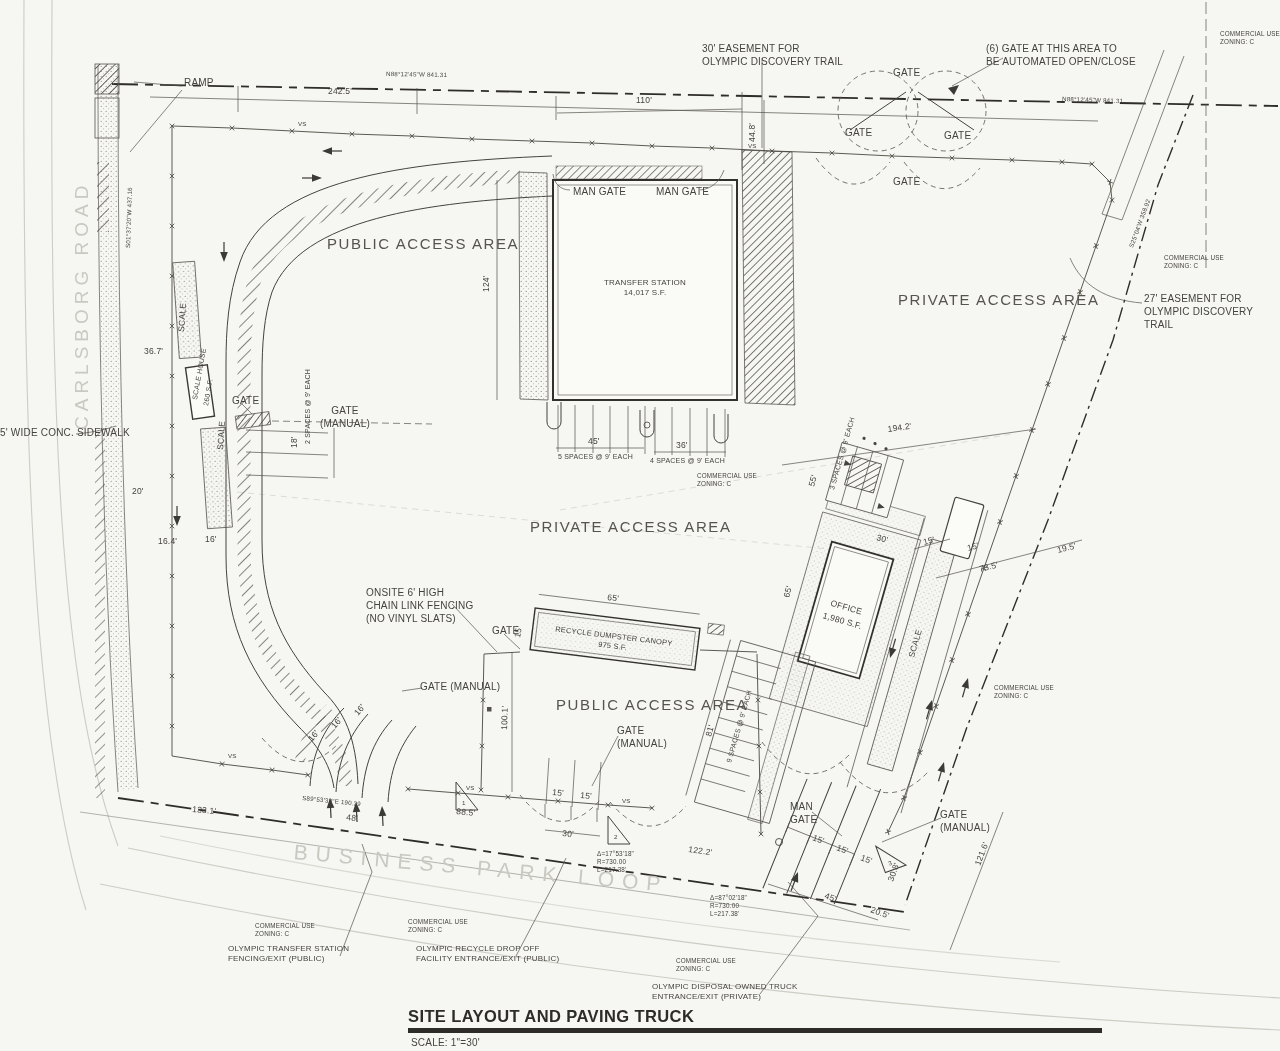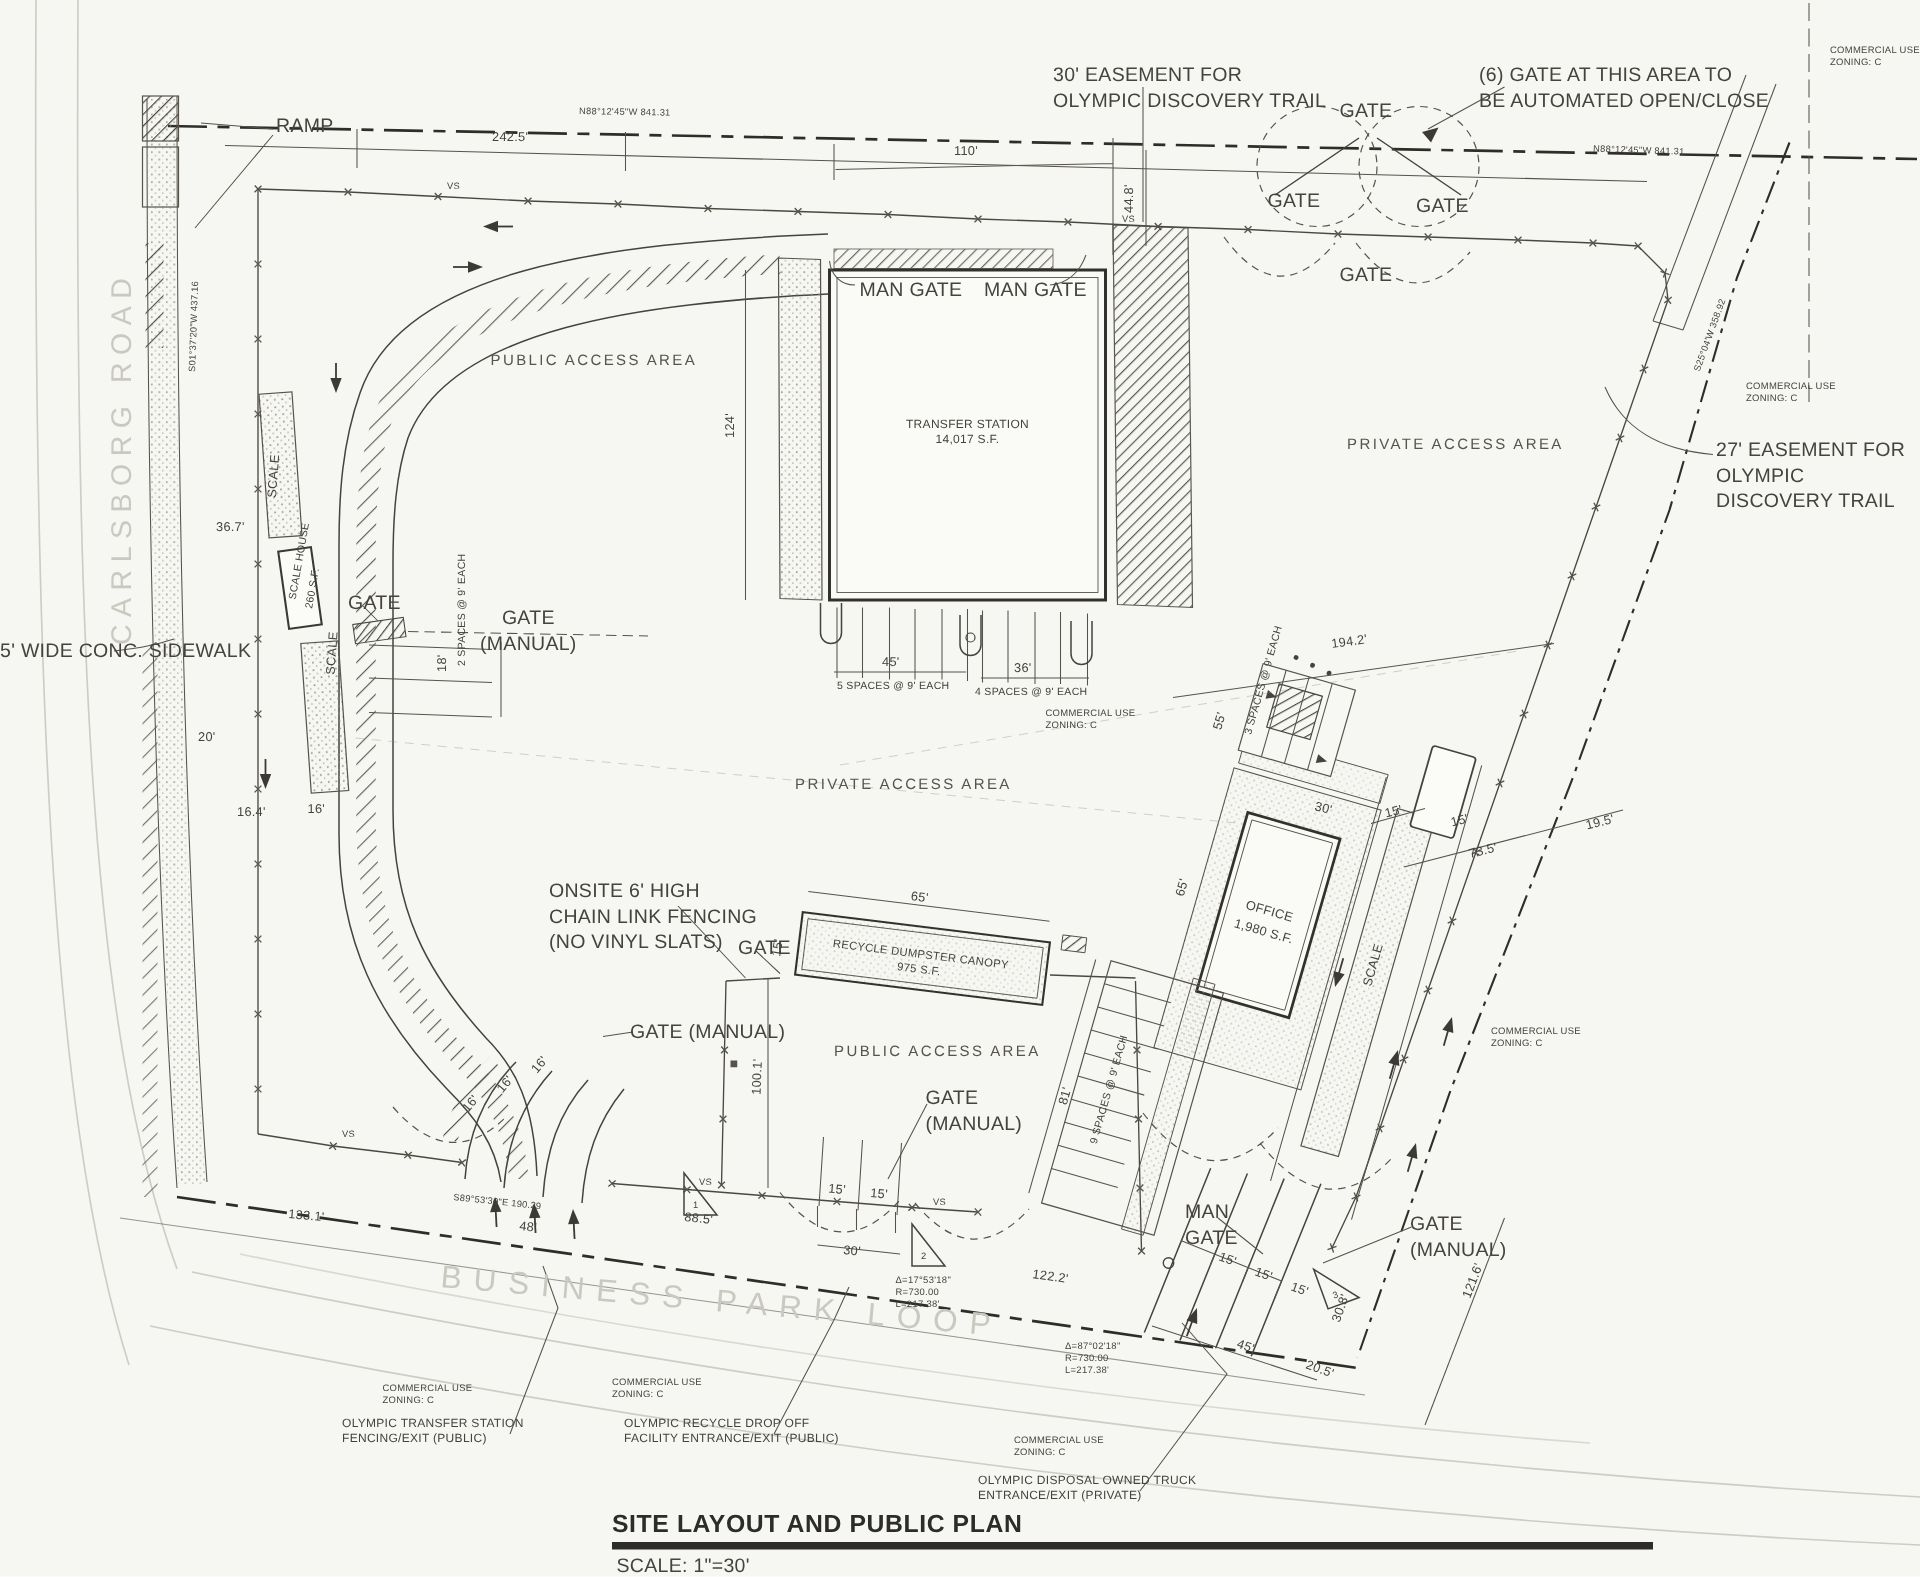--- a/index.html
+++ b/index.html
@@ -2,23 +2,23 @@
 <html><head>
 <meta charset="utf-8">
 <style>
   html,body{margin:0;padding:0;background:#fff;}
   .sheet{position:relative;width:1280px;height:1051px;background:#f6f6f2;overflow:hidden;
          font-family:"Liberation Sans",sans-serif;}
   svg{position:absolute;inset:0;}
   .labels{position:absolute;inset:0;pointer-events:none;}
   .lbl{position:absolute;font:8px/1.3 "Liberation Sans",sans-serif;color:#45433d;
        letter-spacing:.2px;white-space:pre-line;transform-origin:0 0;}
-  .sm{font-size:13px}
+  .sm{font-size:10px}
   .tiny{font-size:6.3px;line-height:1.25}
-  .area{font-size:10px;letter-spacing:1.6px;color:#56544d}
+  .area{font-size:15px;letter-spacing:1.6px;color:#56544d}
   .ctr{text-align:center}
   .faint{color:#c9c9c1}
   .title{font-size:16.5px;font-weight:bold;letter-spacing:.4px;color:#2e2c28;white-space:nowrap}
   .bar{position:absolute;background:#2e2c28;height:4.5px}
   
   text{font-family:"Liberation Sans",sans-serif;font-size:8.5px;fill:#45433d;letter-spacing:.2px}
   .t7{font-size:7px}
   .t6{font-size:6.2px}
   .ln{stroke:#45433d;stroke-width:1;fill:none}
   .thin{stroke:#55534b;stroke-width:.7;fill:none}
@@ -375,18 +375,18 @@
 R=730.00
 L=217.38'</span>
 
   <span class="lbl" style="left:228px;top:944px">OLYMPIC TRANSFER STATION
 FENCING/EXIT (PUBLIC)</span>
   <span class="lbl" style="left:416px;top:944px">OLYMPIC RECYCLE DROP OFF
 FACILITY ENTRANCE/EXIT (PUBLIC)</span>
   <span class="lbl" style="left:652px;top:982px">OLYMPIC DISPOSAL OWNED TRUCK
 ENTRANCE/EXIT (PRIVATE)</span>
 
-  <span class="lbl title" style="left:408px;top:1006px">SITE LAYOUT AND PUBLIC PLAN</span>
+  <span class="lbl title" style="left:408px;top:1006px">SITE LAYOUT AND PAVING TRUCK</span>
   <div class="bar" style="left:408px;top:1028px;width:694px"></div>
   <span class="lbl sm" style="left:411px;top:1036px">SCALE: 1"=30'</span>
 </div>
 
 </div>
 
 </body></html>

